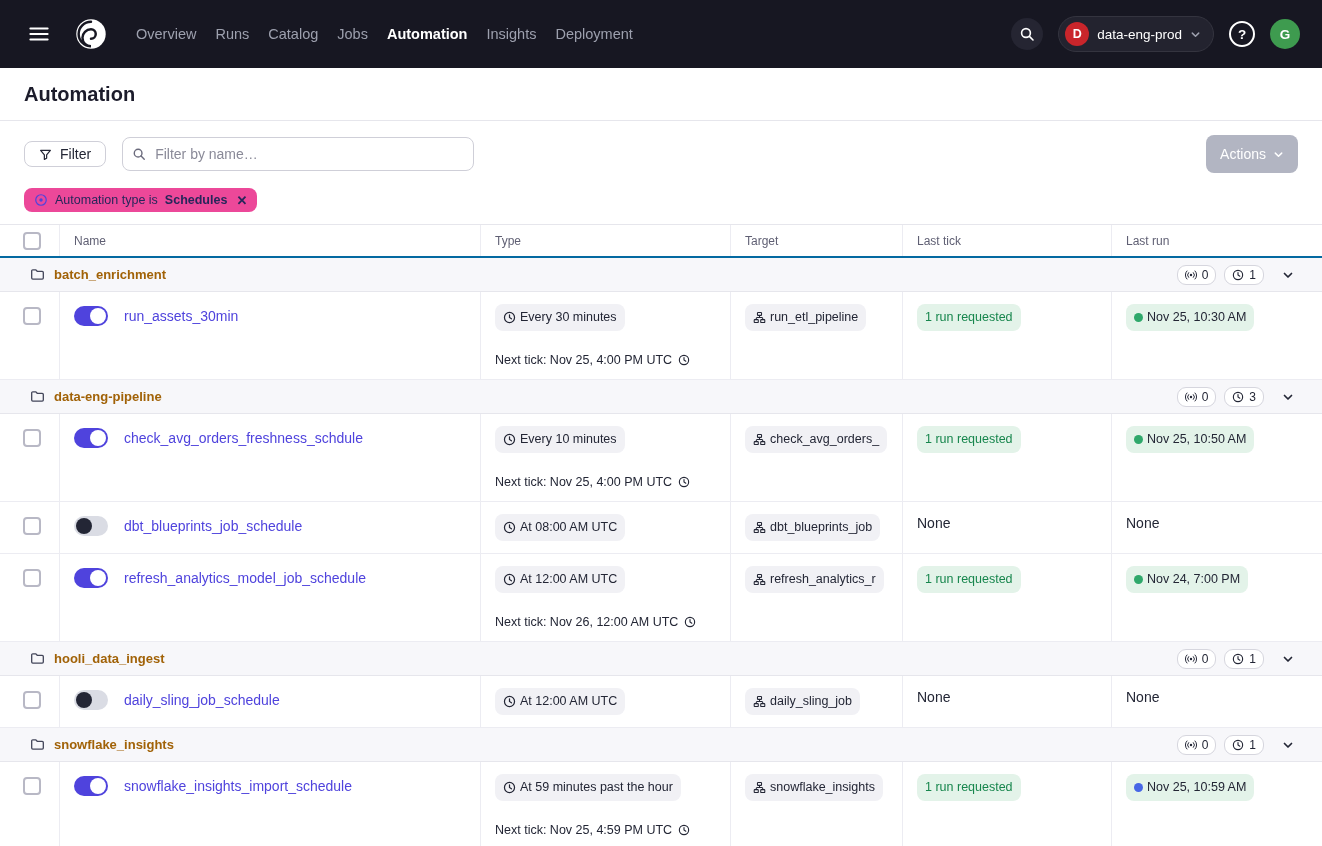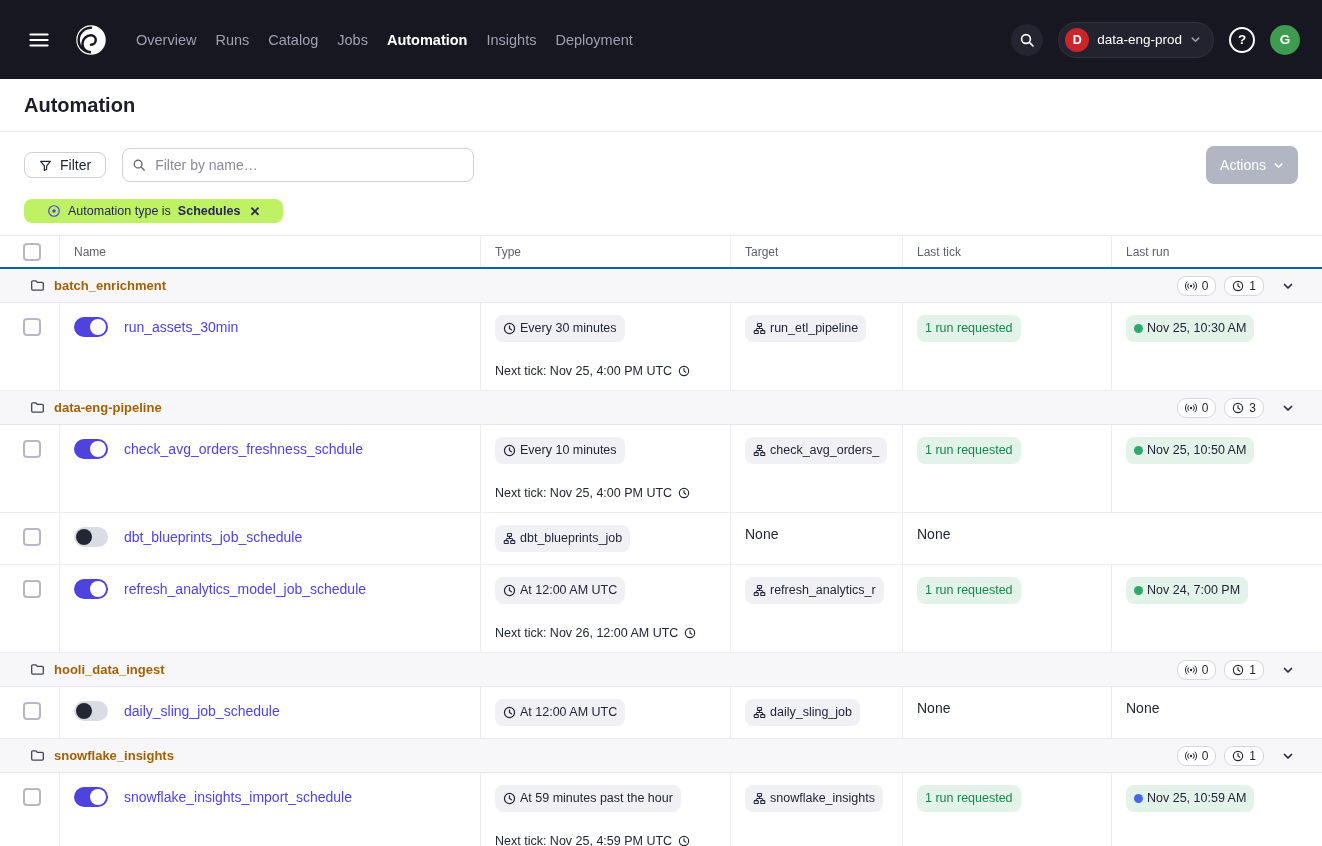--- a/index.html
+++ b/index.html
@@ -1,20 +1,20 @@
 <!DOCTYPE html>
 <html><head>
 <meta charset="utf-8">
 <style>
   *{box-sizing:border-box;margin:0;padding:0}
   html,body{width:1322px;height:846px}
   body{font-family:"Liberation Sans",sans-serif;background:#fff;color:#232635;overflow:hidden}
 
   
-  .navbar{height:79px;background:#171722;display:flex;align-items:center;padding:0 22px 0 24px}
+  .navbar{height:68px;background:#171722;display:flex;align-items:center;padding:0 22px 0 24px}
   .hamburger{background:none;border:none;cursor:pointer;display:flex;padding:4px}
   .logo{margin-left:18px;display:flex;cursor:pointer}
   .main-nav{display:flex;align-items:center;gap:19px;margin-left:26px}
   .nav-item{font-size:14.5px;color:#9DA0AE;text-decoration:none;font-weight:500;cursor:pointer}
   .nav-item.active{color:#fff;font-weight:700}
   .nav-right{margin-left:auto;display:flex;align-items:center;gap:15px}
   .search-btn{width:32px;height:32px;border-radius:50%;background:#252532;border:none;color:#fff;display:flex;align-items:center;justify-content:center;cursor:pointer}
   .deploy-chip{display:flex;align-items:center;gap:8px;background:#23232F;border:1px solid #34343F;border-radius:18px;height:36px;padding:0 12px 0 6px;color:#fff;font-size:13.5px;cursor:pointer}
   .deploy-avatar{width:24px;height:24px;border-radius:50%;background:#C9252B;color:#fff;font-size:12.5px;font-weight:700;display:flex;align-items:center;justify-content:center}
   .deploy-caret{color:#9DA0AE;display:flex}
@@ -29,21 +29,21 @@
   .toolbar{display:flex;align-items:center;gap:16px;padding:14px 24px 13px}
   .filter-btn{display:inline-flex;align-items:center;gap:8px;height:26px;padding:0 14px;background:#fff;border:1px solid #CFCFD8;border-radius:8px;font-size:14px;color:#232635;cursor:pointer;font-family:inherit}
   .search-wrap{position:relative;display:flex;align-items:center}
   .search-wrap .mag{position:absolute;left:10px;color:#6A6A7C;display:flex}
   .search-input{width:352px;height:34px;border:1px solid #CFCFD8;border-radius:8px;padding:0 10px 0 32px;font-size:14px;color:#232635;font-family:inherit;outline:none}
   .search-input::placeholder{color:#8A8A98}
   .actions-btn{margin-left:auto;display:inline-flex;align-items:center;gap:7px;height:38px;padding:0 14px;background:#B2B5C2;border:none;border-radius:8px;font-size:14px;color:#fff;cursor:pointer;font-family:inherit}
 
   
   .tag-row{display:flex;align-items:center;padding:2px 24px 12px;border-bottom:1px solid #E6E6EC}
-  .filter-tag{display:inline-flex;align-items:center;gap:7px;background:#bef264;border-radius:8px;padding:5px 23px;font-size:12.5px;color:#26265A}
+  .filter-tag{display:inline-flex;align-items:center;gap:7px;background:#ec4899;border-radius:8px;padding:5px 10px;font-size:12.5px;color:#26265A}
   .filter-tag .tag-icon{color:#4F43DD;display:flex}
   .filter-tag .val{font-weight:700}
   .tag-close{cursor:pointer;font-size:13px;color:#26265A;font-weight:700;line-height:1;background:none;border:none;padding:0 0 0 2px}
 
   
   .trow{display:grid;grid-template-columns:60px 421px 250px 172px 209px 210px;border-bottom:1px solid #ECECF2}
   .thead{height:33px;border-bottom:2px solid #0369a1}
   .hcell{font-size:12px;color:#5F5F73;padding-left:14px;display:flex;align-items:center;border-right:1px solid #ECECF2}
   .hcell:last-child{border-right:none}
   .checkbox{width:18px;height:18px;border:2px solid #B8B8C5;border-radius:4px;background:#fff;cursor:pointer;display:inline-block;flex:0 0 auto}
@@ -339,20 +339,29 @@
 
   <div class="trow data-row">
     <div class="cell check-cell"><span class="checkbox"></span></div>
     <div class="cell name-cell">
       <span class="toggle" data-state="off">
           <span class="knob"></span>
         </span>
       <a class="name-link">dbt_blueprints_job_schedule</a>
     </div>
     <div class="cell">
+      <span class="chip">
+        <svg class="icn" viewBox="0 0 16 16">
+            <circle cx="8" cy="8" r="6.2" fill="none" stroke="currentColor" stroke-width="1.5"></circle>
+            <path d="M8 4.6V8l2.4 1.6" fill="none" stroke="currentColor" stroke-width="1.5" stroke-linecap="round"></path>
+          </svg>
+        <span>At 08:00 AM UTC</span>
+      </span>
+    </div>
+    <div class="cell">
       <span class="chip target-chip">
         <svg class="icn" viewBox="0 0 16 16">
             <rect x="5.5" y="1.8" width="5" height="3.6" rx="0.8" fill="none" stroke="currentColor" stroke-width="1.3"></rect>
             <rect x="1.5" y="10.6" width="5" height="3.6" rx="0.8" fill="none" stroke="currentColor" stroke-width="1.3"></rect>
             <rect x="9.5" y="10.6" width="5" height="3.6" rx="0.8" fill="none" stroke="currentColor" stroke-width="1.3"></rect>
             <path d="M8 5.4v2.6M4 10.6V9.3c0-.7.5-1.3 1.2-1.3h5.6c.7 0 1.2.6 1.2 1.3v1.3" fill="none" stroke="currentColor" stroke-width="1.3"></path>
           </svg>
         <span class="target-text">dbt_blueprints_job</span>
       </span>
     </div>

